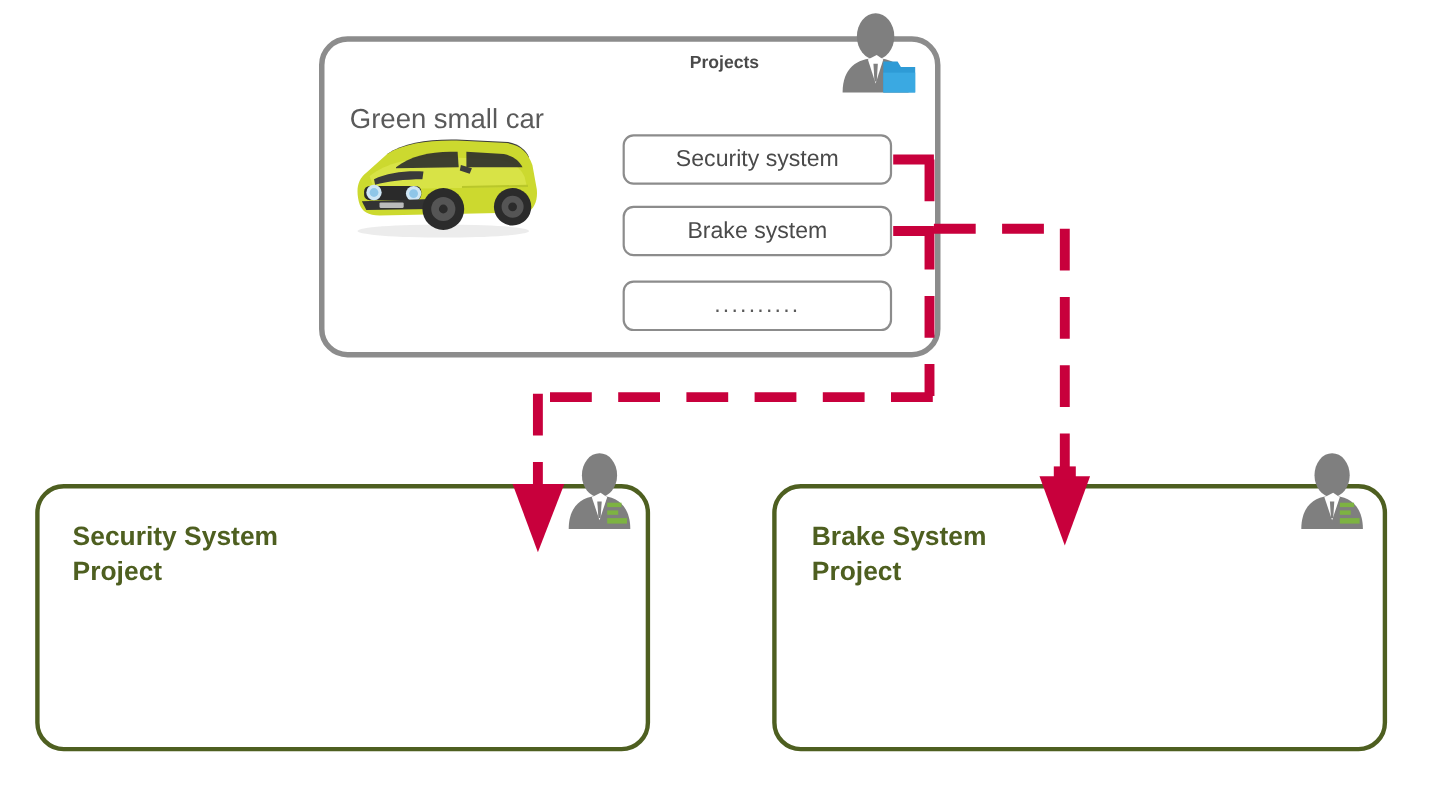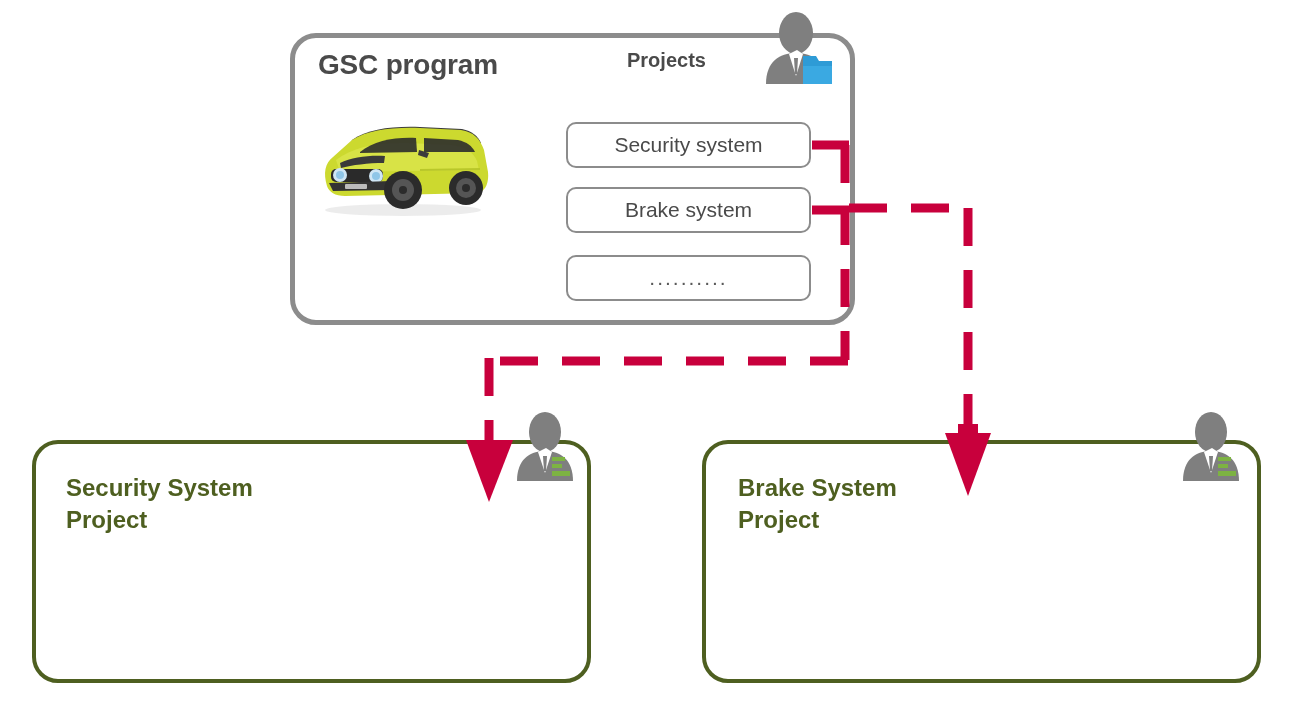--- a/index.html
+++ b/index.html
@@ -46,21 +46,21 @@
     top: 94px;
     font-size: 25px;
     font-weight: normal;
     color: #5a5a5a;
     white-space: nowrap;
   }
   .projects-label {
     position: absolute;
     left: 627px;
     top: 49px;
-    font-size: 20px;
+    font-size: 16px;
     font-weight: bold;
     color: #4a4a4a;
     white-space: nowrap;
   }
 
   
   .proj-item {
     position: absolute;
     left: 566px;
     width: 245px;
@@ -135,22 +135,22 @@
   .overlay.people     { z-index: 6; }
   .overlay.car        { z-index: 3; }
 </style>
 </head>
 <body>
 
 <div id="canvas">
 
   <div class="program-box"></div>
 
-  <div class="program-title">GSC program</div>
-
+
+  <div class="program-subtitle">Green small car</div>
 
   <div class="projects-label">Projects</div>
 
   <svg class="overlay car" viewBox="0 0 1301 724">
     <g>
 
       <ellipse cx="403" cy="210" rx="78" ry="6" fill="#e6e6e6" opacity="0.75"></ellipse>
 
       <path d="M352 140 C368 129 392 126 420 127 L462 129 C472 131 478 136 481 143
                L476 153 L348 153 Z" fill="#3c3c3c"></path>

